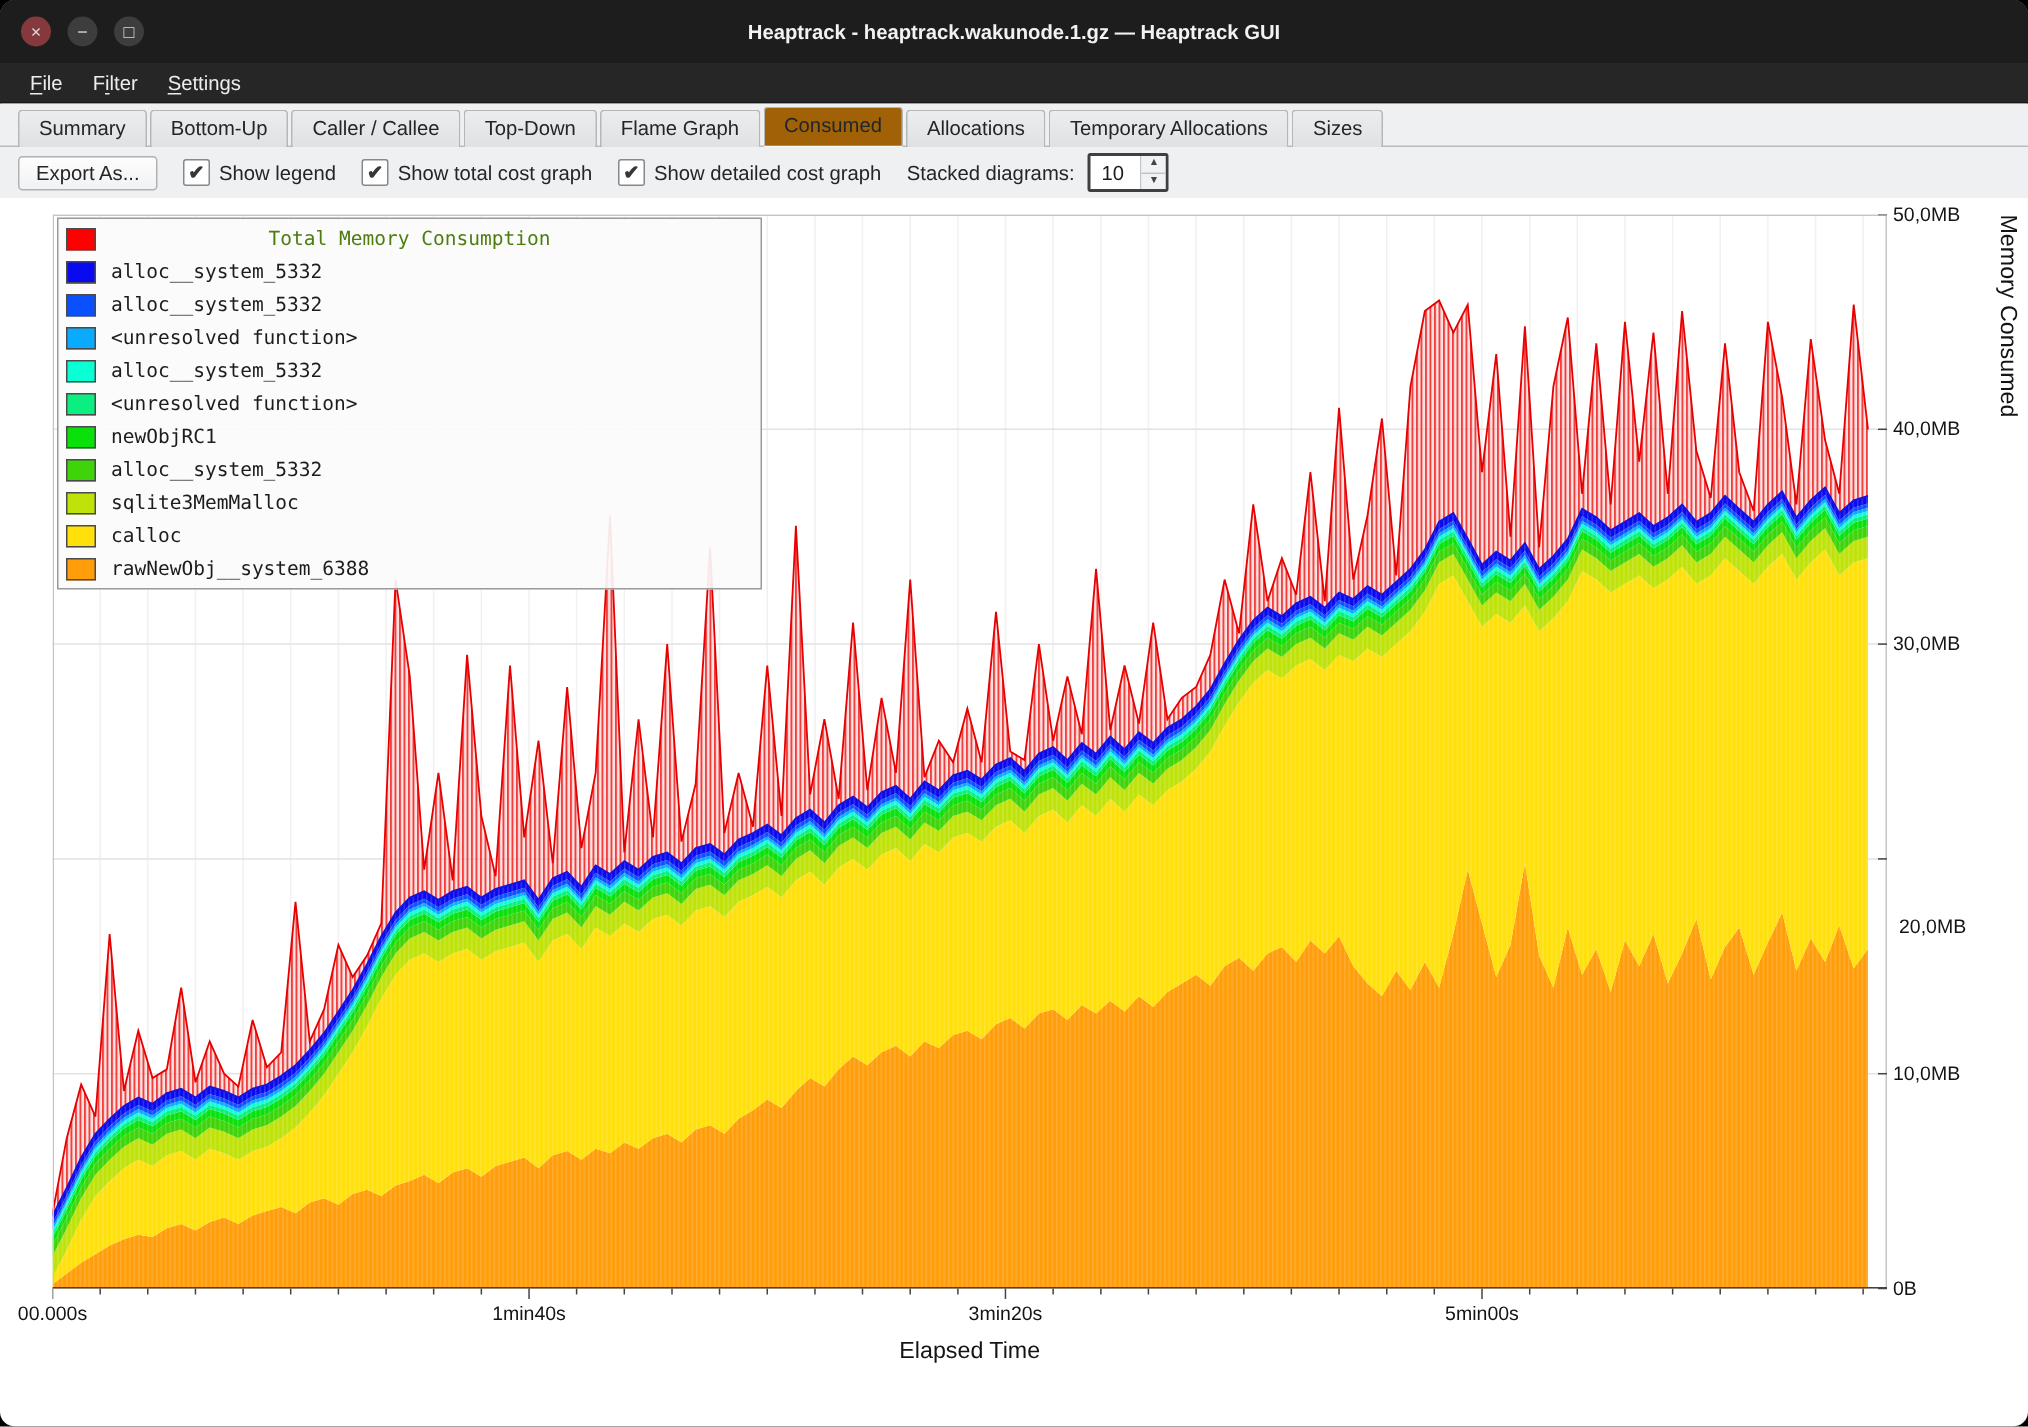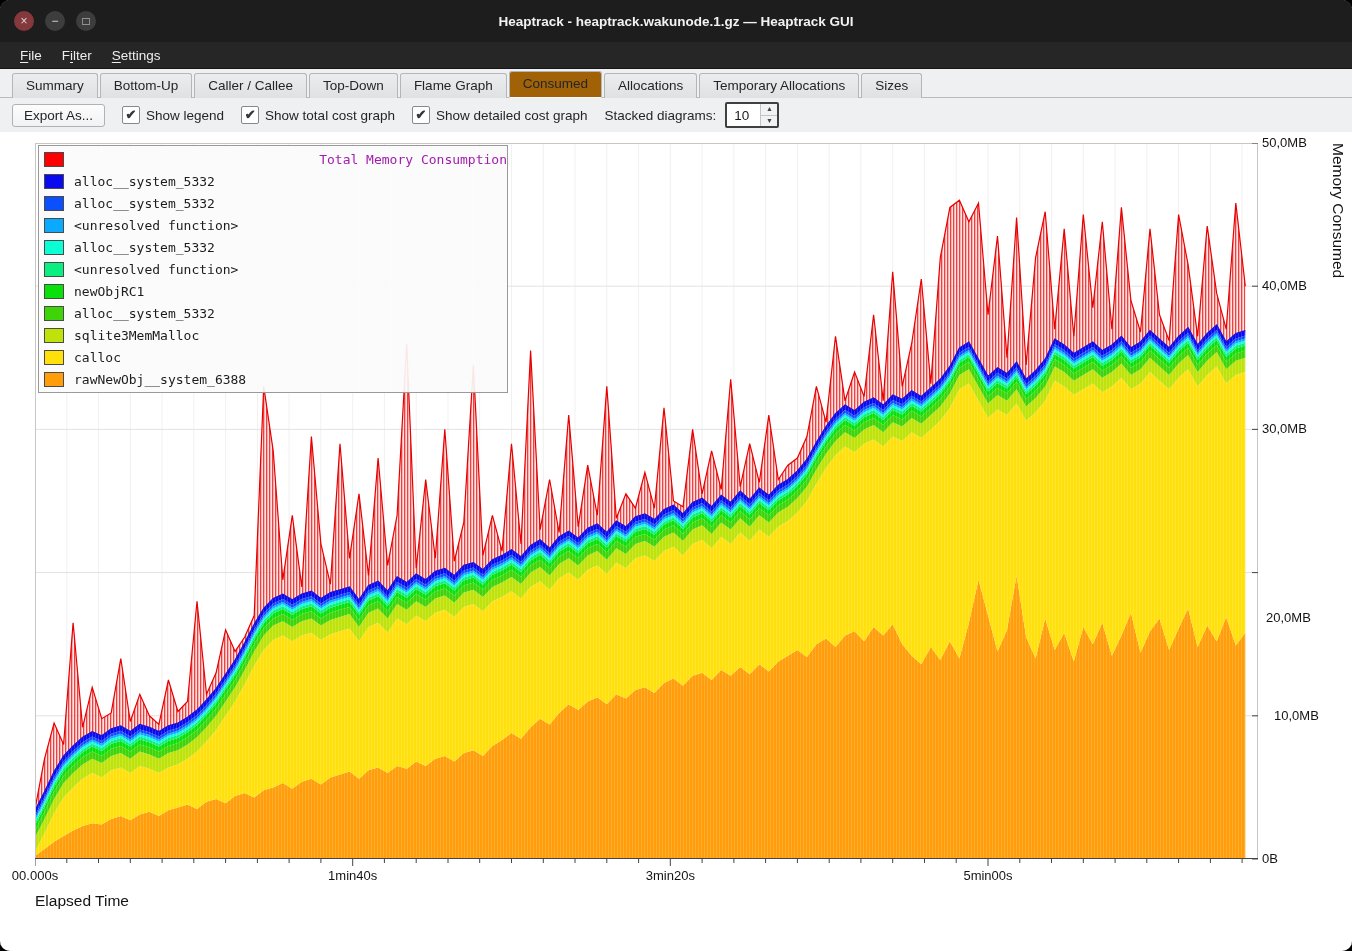--- a/index.html
+++ b/index.html
@@ -30,24 +30,24 @@
   .spin .btns{display:flex;flex-direction:column;border-left:1px solid #c3c4c5;width:16px;}
   .spin .btns div{flex:1;font-size:7px;line-height:10px;text-align:center;background:#f1f2f3;color:#444;}
   .spin .btns div:first-child{border-bottom:1px solid #c3c4c5;}
   
   .chart-region{position:relative;background:#ffffff;height:821px;}
   #plot{position:absolute;left:35px;top:11px;width:1223px;height:724px;}
   .legend{position:absolute;left:38px;top:13px;width:468px;background:rgba(251,251,251,0.92);border:1px solid #9a9a9a;padding:2px 0;font-family:"DejaVu Sans Mono",monospace;z-index:3;}
   .lrow{display:flex;align-items:center;height:22px;position:relative;}
   .lrow .sw{width:18px;height:13px;border:1px solid #4a4a4a;margin-left:5px;flex:none;}
   .lrow .lbl{margin-left:10px;font-size:13px;color:#1c1c1c;white-space:pre;}
-  .lrow.title .lbl{position:absolute;left:0;right:0;text-align:right;margin:0;color:#a21caf;}
+  .lrow.title .lbl{position:absolute;left:0;right:0;text-align:center;margin:0;color:#4d7c0f;}
   .xlabels{position:absolute;left:35px;top:736px;width:1223px;height:18px;}
   .xlabels span{position:absolute;transform:translateX(-50%);font-size:13px;color:#141414;white-space:nowrap;}
-  .xaxis-title{position:absolute;left:35px;top:760px;width:1223px;text-align:left;font-size:15.5px;color:#141414;}
+  .xaxis-title{position:absolute;left:35px;top:760px;width:1223px;text-align:center;font-size:15.5px;color:#141414;}
   .ylabels{position:absolute;left:1262px;top:11px;width:62px;height:716px;}
   .ylabels span{position:absolute;font-size:13px;color:#141414;white-space:nowrap;}
   .yaxis-title{position:absolute;right:5px;top:11px;height:716px;display:flex;align-items:center;writing-mode:vertical-rl;font-size:15.5px;color:#141414;}
 </style>
 </head>
 <body>
 
 <div class="window">
 
   <div class="titlebar">
@@ -266,21 +266,21 @@
       </div>
     <div class="xlabels" id="xlabels">
         <span style="left: 0px;">00.000s</span>
         <span style="left: 317.662px;">1min40s</span>
         <span style="left: 635.325px;">3min20s</span>
         <span style="left: 952.987px;">5min00s</span>
       </div>
     <div class="xaxis-title">Elapsed Time</div>
     <div class="ylabels" id="ylabels">
         <span style="top: 708px; left: 0px;">0B</span>
-        <span style="top: 564.8px; left: 0px; margin-left: 12px;">10,0MB</span>
+        <span style="top: 564.8px; left: 0px;">10,0MB</span>
         <span style="top: 421.6px; left: 4px; margin-top: 45px;">20,0MB</span>
         <span style="top: 278.4px; left: 0px;">30,0MB</span>
         <span style="top: 135.2px; left: 0px;">40,0MB</span>
         <span style="top: -8px; left: 0px;">50,0MB</span>
       </div>
     <div class="yaxis-title">Memory Consumed</div>
   </div>
 
 </div>
 

